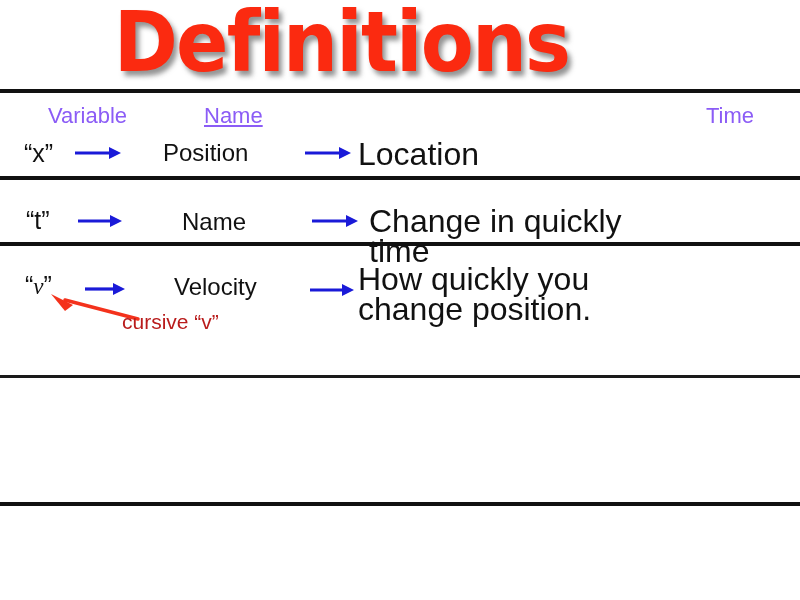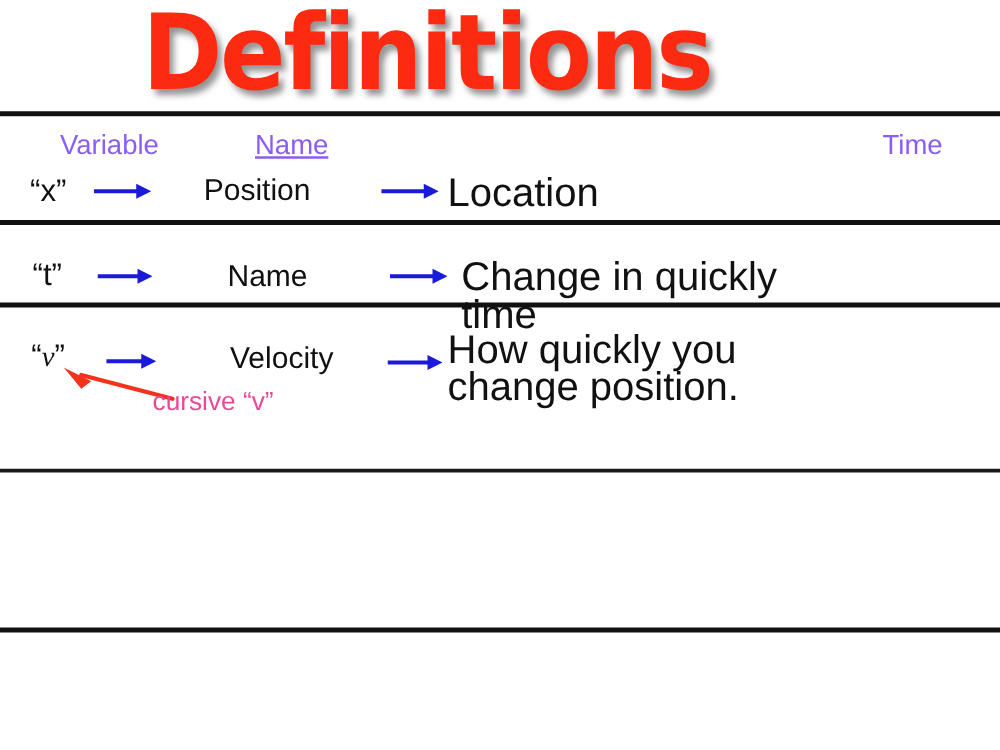--- a/index.html
+++ b/index.html
@@ -81,42 +81,42 @@
 
   
   .arrow{ position:absolute; }
 
   
   .annot{
     position:absolute;
     font-family:"Liberation Sans", sans-serif;
     font-size:21px;
     line-height:24px;
-    color:#ec4899;
+    color:#b91c1c;
     white-space:nowrap;
   }
   .red-arrow{ position:absolute; }
 
   
   .row1-var{ left:24px;  top:139px; }
   .row1-name{ left:163px; top:139px; }
   .row1-def{ left:358px; top:139px; }
   .a1a{ left:75px; top:144px; }
   .a1b{ left:305px; top:144px; }
 
   
   .row2-var{ left:26px;  top:206px; }
   .row2-name{ left:182px; top:208px; }
   .row2-def{ left:369px; top:206px; }
   .a2a{ left:78px;  top:212px; }
   .a2b{ left:312px; top:212px; }
 
   
   .row3-var{ left:25px;  top:271px; }
-  .row3-name{ left:184px; top:273px;text-align:right; }
+  .row3-name{ left:174px; top:273px;text-align:right; }
   .row3-def{ left:358px; top:264px; }
   .a3a{ left:85px;  top:280px; }
   .a3b{ left:310px; top:281px; }
 
   .annot-label{ left:122px; top:310px; }
 </style>
 </head>
 <body>
 
 <div class="slide">

